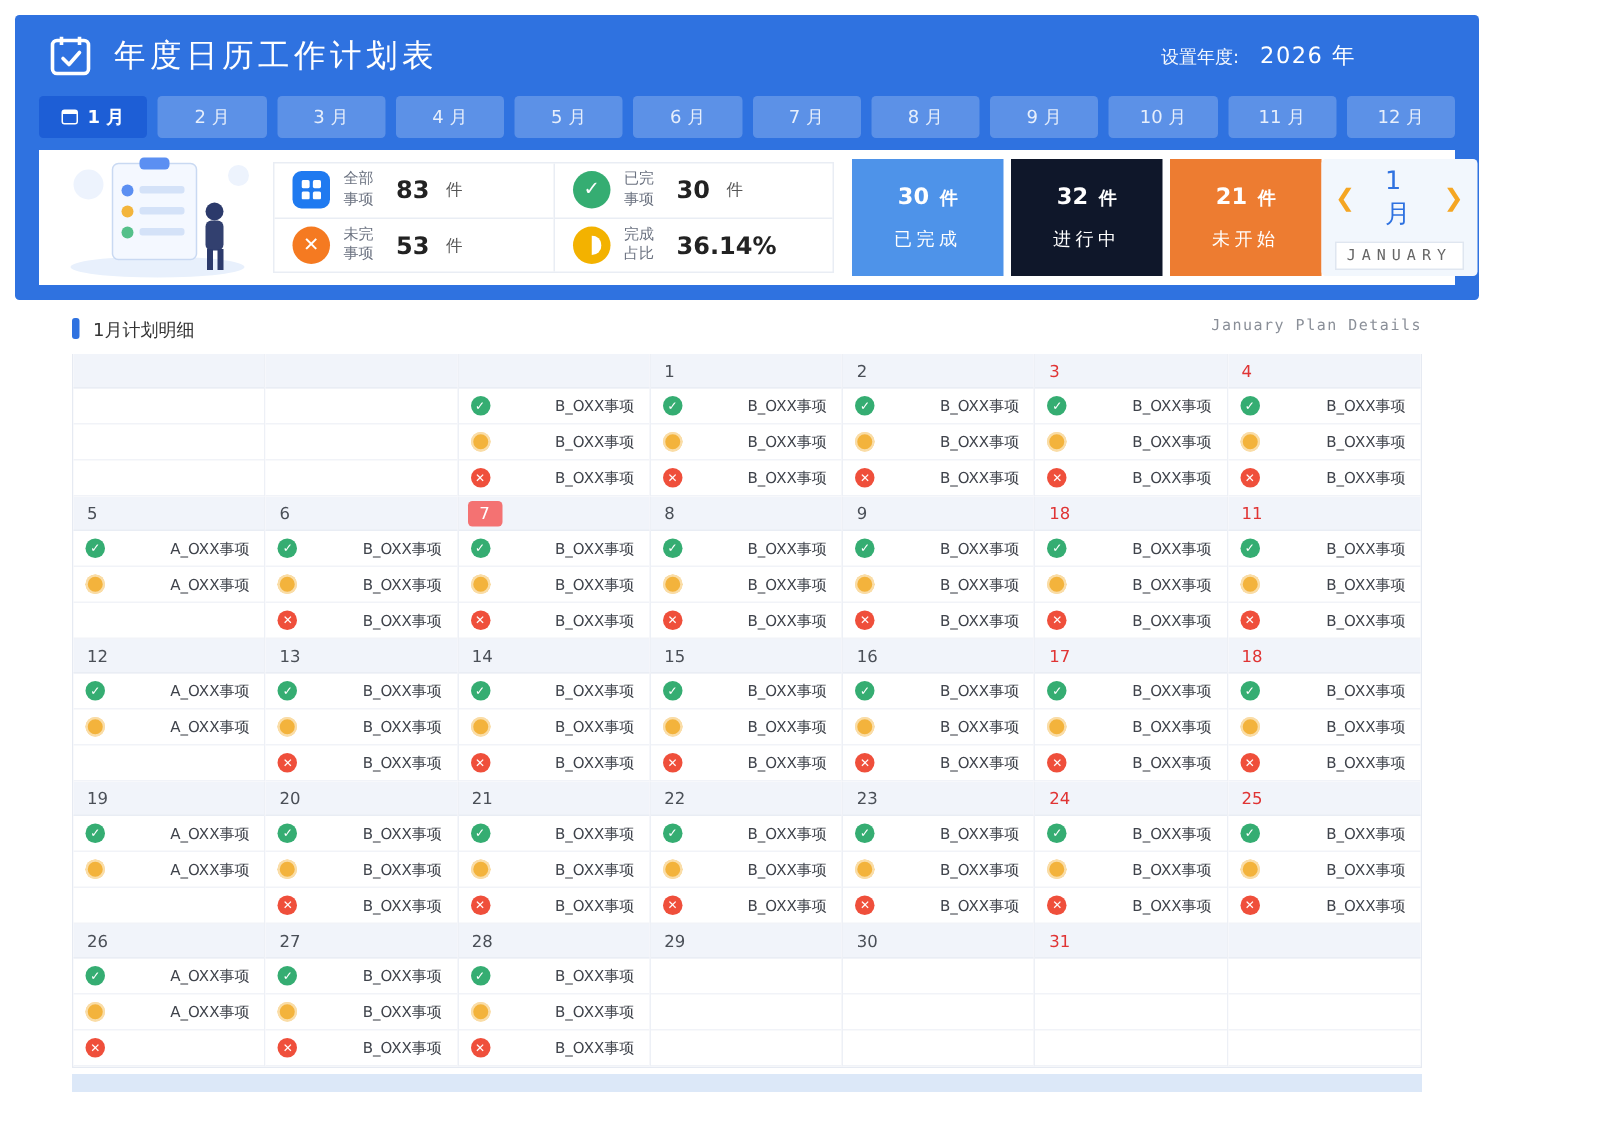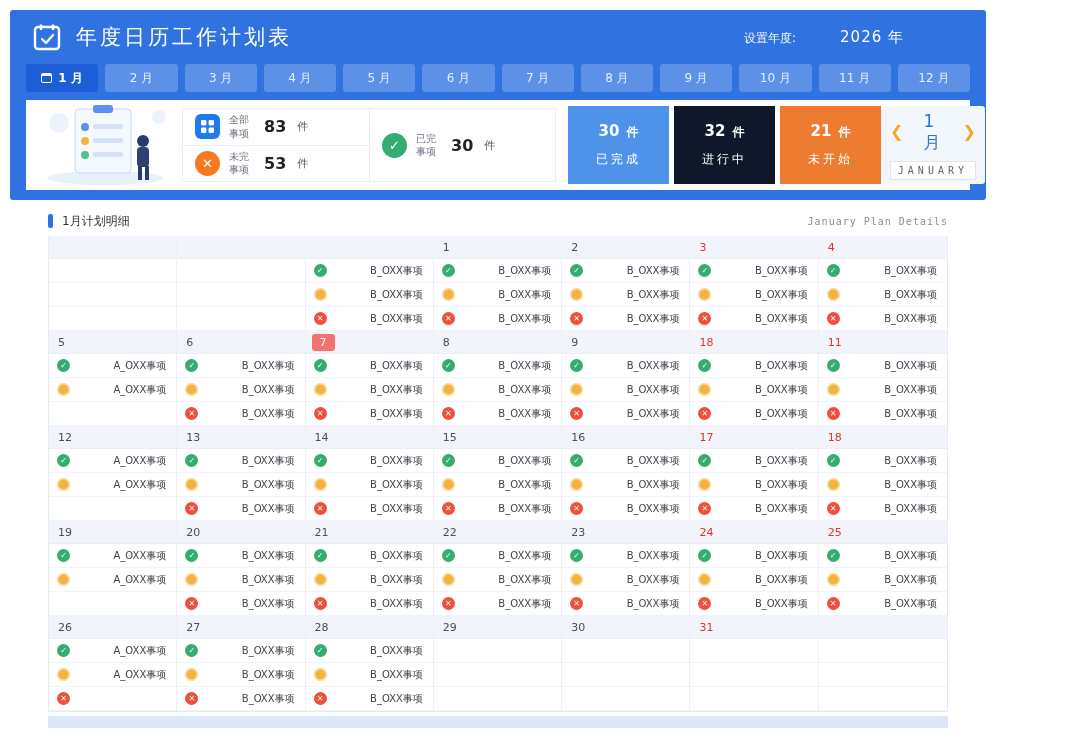--- a/index.html
+++ b/index.html
@@ -5,21 +5,21 @@
   * { margin:0; padding:0; box-sizing:border-box; }
   html,body { width:1080px; height:756px; background:#fff; overflow:hidden;
     font-family:"DejaVu Sans","Liberation Sans",sans-serif; }
   .page { width:996px; height:756px; padding:10px 10px 0; background:#fff; }
 
   
   .top { background:#2f72e0; border-radius:3px; padding-bottom:10px; }
   .titlebar { height:54px; display:flex; align-items:center; padding:0 22px; }
   .cal-ic { width:30px; height:30px; flex:none; }
   .title { color:#fff; font-size:21px; letter-spacing:3px; margin-left:14px; font-weight:500; }
-  .year-set { margin-left:auto; color:#fff; display:flex; align-items:baseline; gap:44px; padding-right:60px; }
+  .year-set { margin-left:auto; color:#fff; display:flex; align-items:baseline; gap:14px; padding-right:60px; }
   .year-label { font-size:12px; opacity:.95; }
   .year-value { font-size:15px; letter-spacing:1px; }
 
   .tabs { display:flex; gap:7px; padding:0 16px; height:28px; }
   .mtab { flex:1; display:flex; align-items:center; justify-content:center; gap:6px;
     background:rgba(255,255,255,.22); color:rgba(255,255,255,.85); font-size:12px;
     border-radius:3px; cursor:pointer; }
   .mtab.active { background:#1d5ed6; color:#fff; font-weight:bold; }
   .mtab-ic { width:11px; height:10px; border:1px solid #fff; border-top:3px solid #fff; border-radius:2px; display:inline-block; }
 
@@ -52,21 +52,21 @@
 
   .mnav { margin-left:auto; width:160px; display:flex; flex-direction:column; justify-content:center;
     gap:7px; background:#f2f7fd; border-radius:3px; padding:8px 9px; }
   .mnav-top { display:flex; align-items:center; justify-content:center; gap:20px; }
   .chev { color:#f5a623; font-size:16px; font-weight:bold; cursor:pointer; line-height:1; }
   .mnav-month { color:#2f72e0; font-size:17px; letter-spacing:2px; }
   .mnav-sub { border:1px solid #dfe6f0; background:#fff; text-align:center; font-size:10px;
     letter-spacing:4px; color:#666; padding:3px 0; font-family:"DejaVu Sans Mono",monospace; }
 
   
-  .section { display:flex; align-items:center; margin:12px 38px 6px; height:18px; }
+  .section { display:flex; align-items:flex-start; margin:12px 38px 6px; height:18px; }
   .accent { width:5px; height:14px; background:#2f72e0; border-radius:2px; margin-right:9px; }
   .sec-title { font-size:12px; color:#333; }
   .sec-sub { margin-left:auto; font-size:10px; color:#8a8f98; letter-spacing:1px;
     font-family:"DejaVu Sans Mono",monospace; }
 
   
   .table { margin:0 38px; border:1px solid #e6eaf2; border-top:none; }
   .weekday-header { display:grid; grid-template-columns:repeat(7,1fr); background:#2f72e0; height:20px; }
   .wh-cell { display:flex; align-items:center; justify-content:center; color:#fff; font-size:11px;
     border-right:1px solid rgba(255,255,255,.55); }
@@ -195,20 +195,29 @@
             <span class="s-unit">件</span>
           </div>
         </div>
         <div class="stat-col">
           <div class="stat-cell">
             <span class="s-ic ic-done">✓</span>
             <span class="s-label">已完事项</span>
             <span class="s-value">30</span>
             <span class="s-unit">件</span>
           </div>
+          <div class="stat-cell">
+            <span class="s-ic ic-ratio">
+              <svg width="13" height="13" viewBox="0 0 13 13">
+                  <path d="M6.5 0 A6.5 6.5 0 0 1 6.5 13 Z" fill="#fff"></path>
+                </svg>
+            </span>
+            <span class="s-label">完成占比</span>
+            <span class="s-value">36.14%</span>
+          </div>
         </div>
       </div>
 
       <div class="tiles">
         <div class="tile" style="background: rgb(78, 147, 233);">
           <span class="tile-value">
               <span>30</span>
               <span class="tile-unit">件</span>
             </span>
           <span class="tile-label">已完成</span>

